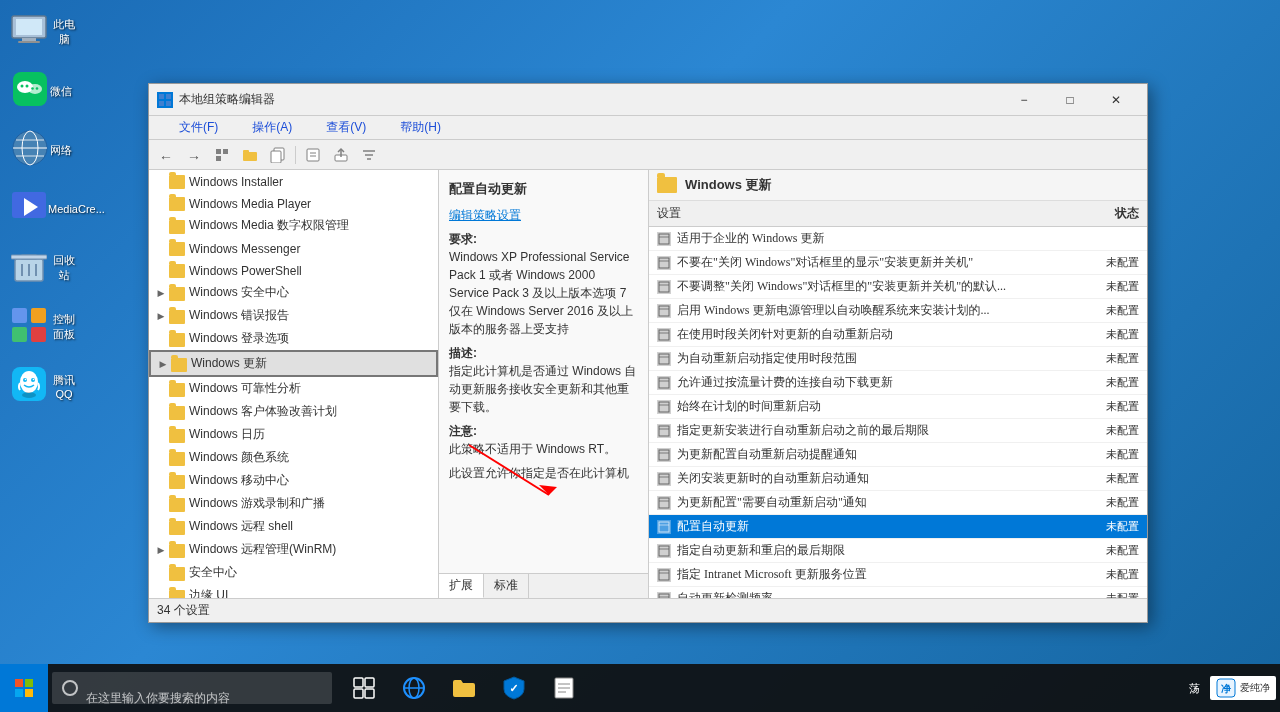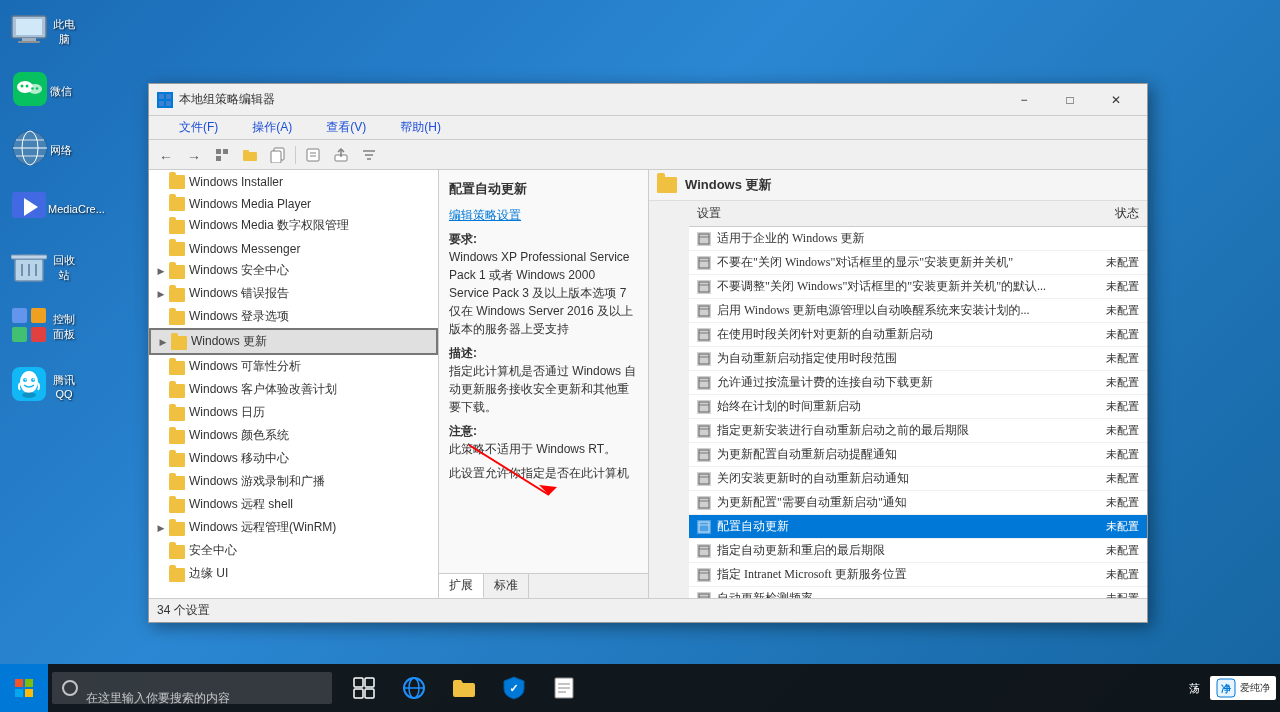--- a/index.html
+++ b/index.html
@@ -304,36 +304,35 @@
       color: #333;
     }
 
     .desc-panel p { line-height: 1.5; margin-bottom: 6px; }
 
     
     .settings-panel {
       flex: 1;
       background: white;
       overflow-y: auto;
-      margin-left: 40px;
     }
     .settings-panel::-webkit-scrollbar { width: 12px; }
     .settings-panel::-webkit-scrollbar-track { background: #f0f0f0; }
     .settings-panel::-webkit-scrollbar-thumb { background: #c0c0c0; border: 2px solid #f0f0f0; }
 
     .settings-header {
       display: flex;
       background: #f0f0f0;
       border-bottom: 1px solid #ccc;
       padding: 4px 8px;
       font-size: 12px;
       color: #333;
     }
     .settings-col-name { flex: 1; font-weight: normal; }
-    .settings-col-status { width: 80px; text-align: right; font-weight: normal; }
+    .settings-col-status { width: 80px; text-align: right; font-weight: bold; }
 
     .settings-item {
       display: flex;
       align-items: center;
       padding: 3px 8px;
       border-bottom: 1px solid #f0f0f0;
       font-size: 12px;
       color: #333;
       cursor: pointer;
       font-family: Liberation Serif, serif;
@@ -614,20 +613,25 @@
         </div>
         <div class="tree-item">
           <div class="expander"></div>
           <div class="folder-icon"></div>
           <span>Windows Media 数字权限管理</span>
         </div>
         <div class="tree-item">
           <div class="expander"></div>
           <div class="folder-icon"></div>
           <span>Windows Messenger</span>
+        </div>
+        <div class="tree-item">
+          <div class="expander"></div>
+          <div class="folder-icon"></div>
+          <span>Windows PowerShell</span>
         </div>
         <div class="tree-item">
           <div class="expander">▶</div>
           <div class="folder-icon"></div>
           <span>Windows 安全中心</span>
         </div>
         <div class="tree-item">
           <div class="expander">▶</div>
           <div class="folder-icon"></div>
           <span>Windows 错误报告</span>

